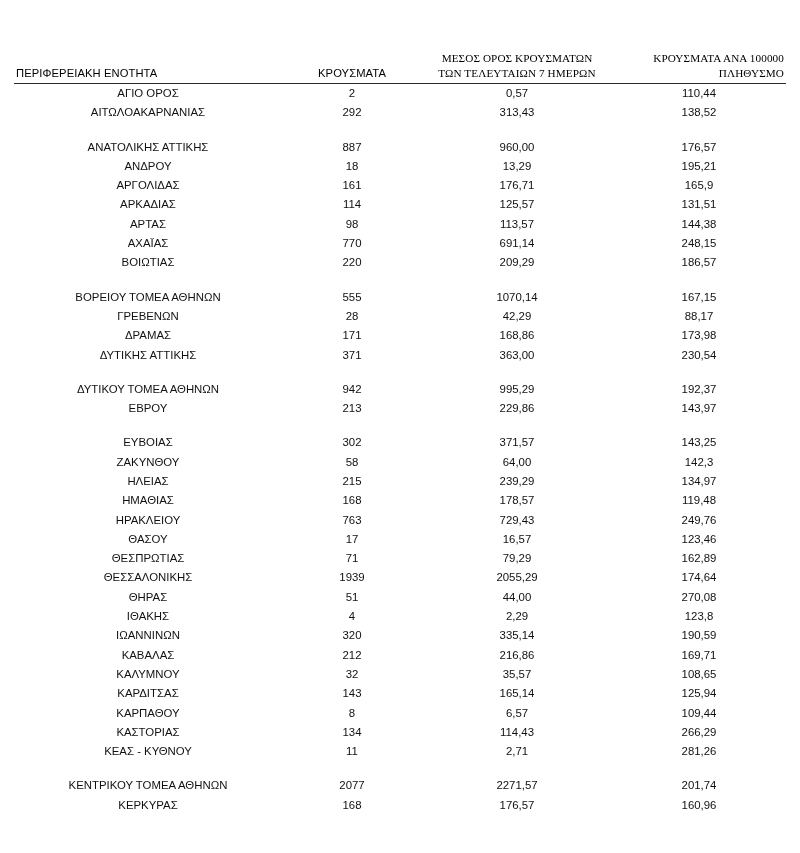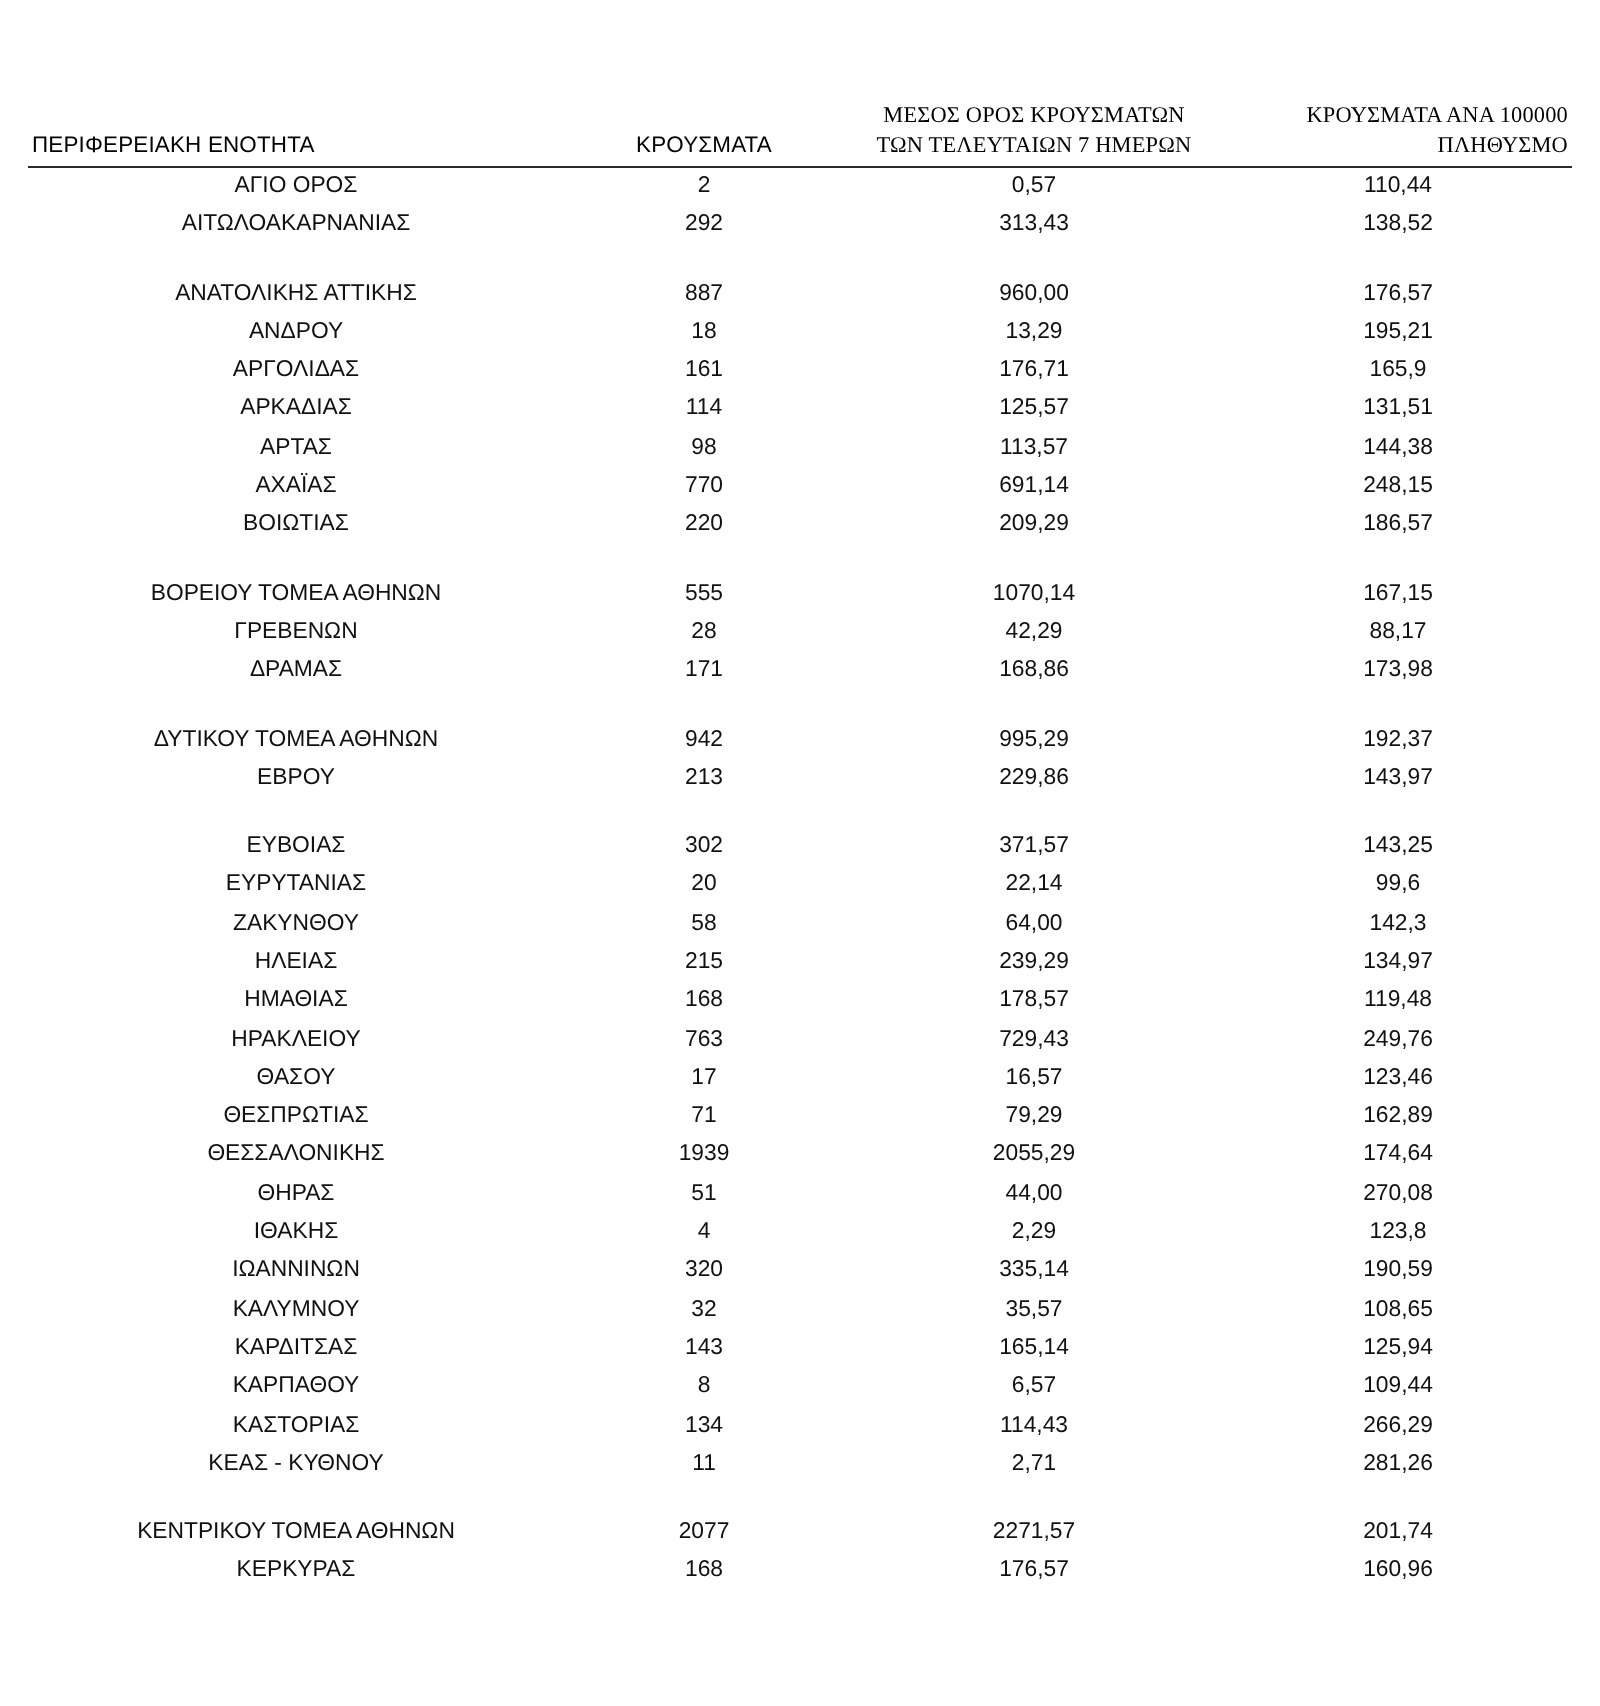--- a/index.html
+++ b/index.html
@@ -169,20 +169,26 @@
           <td class="t-cases">28</td>
           <td class="t-avg">42,29</td>
           <td class="t-per100">88,17</td>
         </tr>
         <tr>
           <td class="t-name">ΔΡΑΜΑΣ</td>
           <td class="t-cases">171</td>
           <td class="t-avg">168,86</td>
           <td class="t-per100">173,98</td>
         </tr>
+        <tr>
+          <td class="t-name">ΔΥΤΙΚΗΣ ΑΤΤΙΚΗΣ</td>
+          <td class="t-cases">371</td>
+          <td class="t-avg">363,00</td>
+          <td class="t-per100">230,54</td>
+        </tr>
         <tr class="spacer">
           <td colspan="4"></td>
         </tr>
         <tr>
           <td class="t-name">ΔΥΤΙΚΟΥ ΤΟΜΕΑ ΑΘΗΝΩΝ</td>
           <td class="t-cases">942</td>
           <td class="t-avg">995,29</td>
           <td class="t-per100">192,37</td>
         </tr>
         <tr>
@@ -194,26 +200,20 @@
         <tr class="spacer">
           <td colspan="4"></td>
         </tr>
         <tr>
           <td class="t-name">ΕΥΒΟΙΑΣ</td>
           <td class="t-cases">302</td>
           <td class="t-avg">371,57</td>
           <td class="t-per100">143,25</td>
         </tr>
         <tr>
-          <td class="t-name">ΕΥΡΥΤΑΝΙΑΣ</td>
-          <td class="t-cases">20</td>
-          <td class="t-avg">22,14</td>
-          <td class="t-per100">99,6</td>
-        </tr>
-        <tr>
           <td class="t-name">ΖΑΚΥΝΘΟΥ</td>
           <td class="t-cases">58</td>
           <td class="t-avg">64,00</td>
           <td class="t-per100">142,3</td>
         </tr>
         <tr>
           <td class="t-name">ΗΛΕΙΑΣ</td>
           <td class="t-cases">215</td>
           <td class="t-avg">239,29</td>
           <td class="t-per100">134,97</td>
@@ -260,20 +260,26 @@
           <td class="t-avg">2,29</td>
           <td class="t-per100">123,8</td>
         </tr>
         <tr>
           <td class="t-name">ΙΩΑΝΝΙΝΩΝ</td>
           <td class="t-cases">320</td>
           <td class="t-avg">335,14</td>
           <td class="t-per100">190,59</td>
         </tr>
         <tr>
+          <td class="t-name">ΚΑΒΑΛΑΣ</td>
+          <td class="t-cases">212</td>
+          <td class="t-avg">216,86</td>
+          <td class="t-per100">169,71</td>
+        </tr>
+        <tr>
           <td class="t-name">ΚΑΛΥΜΝΟΥ</td>
           <td class="t-cases">32</td>
           <td class="t-avg">35,57</td>
           <td class="t-per100">108,65</td>
         </tr>
         <tr>
           <td class="t-name">ΚΑΡΔΙΤΣΑΣ</td>
           <td class="t-cases">143</td>
           <td class="t-avg">165,14</td>
           <td class="t-per100">125,94</td>

